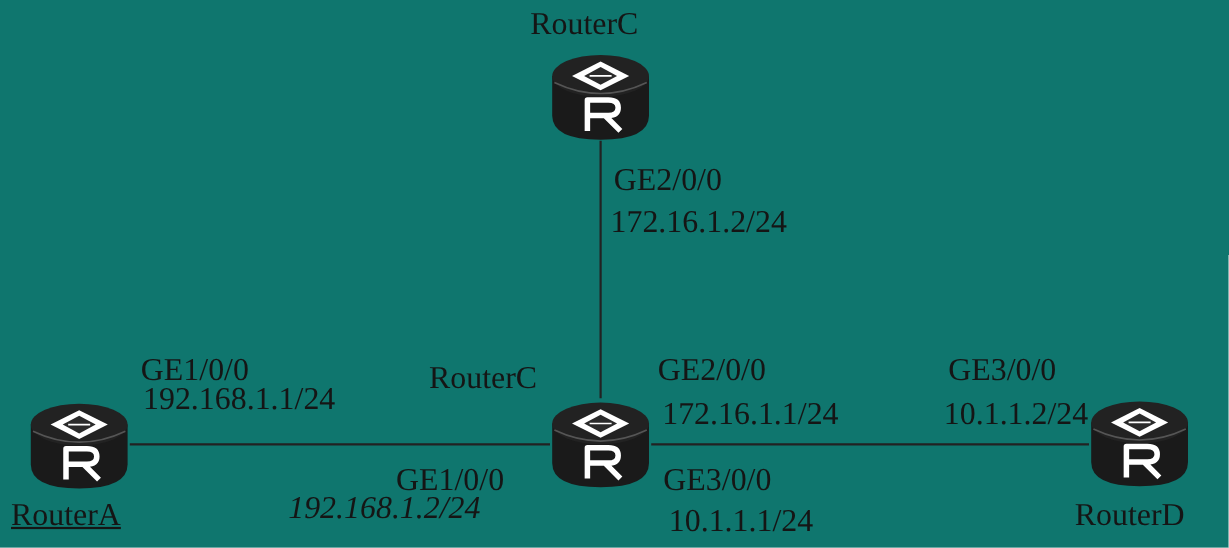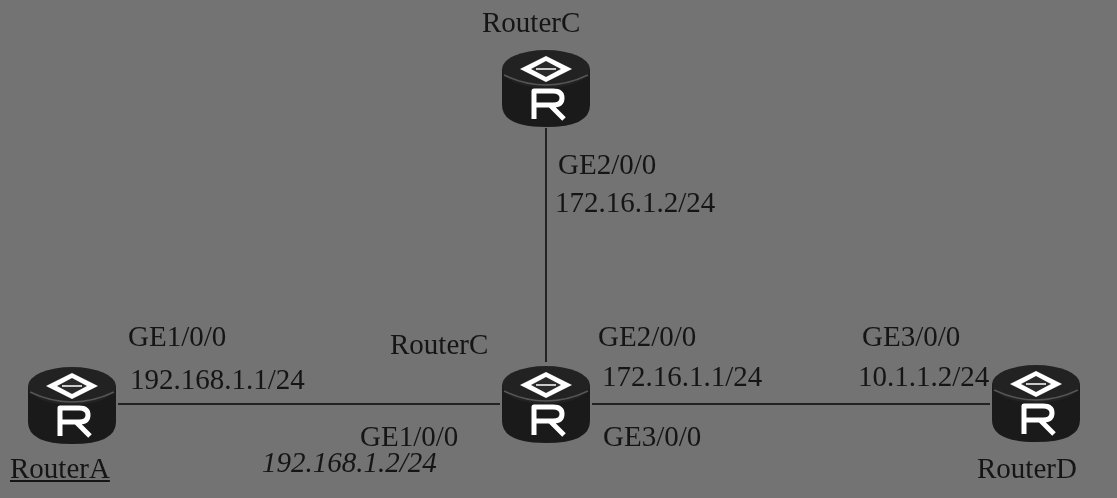--- a/index.html
+++ b/index.html
@@ -1,20 +1,20 @@
 <!DOCTYPE html>
 <html><head>
   <meta charset="utf-8">
   <style>
     html, body { margin: 0; padding: 0; background: #ffffff; }
     #canvas {
       position: relative;
       width: 1117px;
       height: 498px;
-      background: #737373;
+      background: #0f766e;
       overflow: hidden;
       font-family: "Liberation Serif", "DejaVu Serif", serif;
       color: #111111;
     }
     svg.links { position: absolute; left: 0; top: 0; }
     .lbl {
       position: absolute;
       font-size: 29px;
       line-height: 32px;
       white-space: nowrap;
@@ -56,31 +56,32 @@
       <use href="#router-shape"></use>
     </svg>
   <div class="lbl" style="left:558px; top:148px;">GE2/0/0</div>
   <div class="lbl" style="left:555px; top:186px;">172.16.1.2/24</div>
 
   <svg class="router" viewBox="0 0 96 86" style="left:24px; top:362px;">
       <use href="#router-shape"></use>
     </svg>
   <div class="lbl" style="left:10px; top:452px;text-decoration:underline;">RouterA</div>
   <div class="lbl" style="left:128px; top:320px;">GE1/0/0</div>
-  <div class="lbl" style="left:130px; top:363px;">192.168.1.1/24</div>
+  <div class="lbl" style="left:130px; top:347px;">192.168.1.1/24</div>
 
   <div class="lbl" style="left:390px; top:328px;">RouterC</div>
   <svg class="router" viewBox="0 0 96 86" style="left:498px; top:361px;">
       <use href="#router-shape"></use>
     </svg>
   <div class="lbl" style="left:360px; top:420px;">GE1/0/0</div>
   <div class="lbl" style="left:262px; top:446px;font-style:italic;">192.168.1.2/24</div>
   <div class="lbl" style="left:598px; top:320px;">GE2/0/0</div>
   <div class="lbl" style="left:602px; top:360px;font-family:Liberation Serif, serif;">172.16.1.1/24</div>
   <div class="lbl" style="left:603px; top:420px;">GE3/0/0</div>
+  <div class="lbl" style="left:608px; top:458px;">10.1.1.1/24</div>
 
   <div class="lbl" style="left:862px; top:320px;">GE3/0/0</div>
   <div class="lbl" style="left:858px; top:360px;">10.1.1.2/24</div>
   <svg class="router" viewBox="0 0 96 86" style="left:988px; top:360px;">
       <use href="#router-shape"></use>
     </svg>
   <div class="lbl" style="left:977px; top:452px;">RouterD</div>
 
 </div>
 

